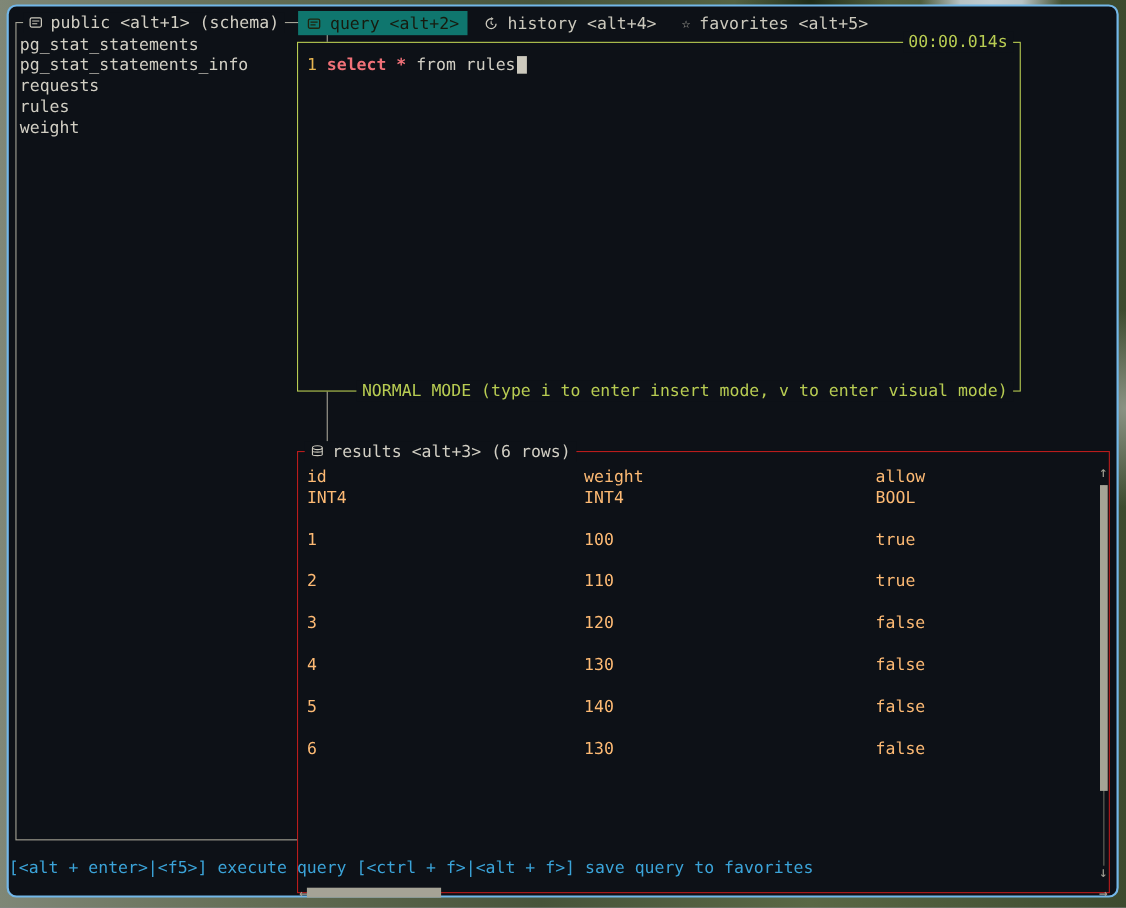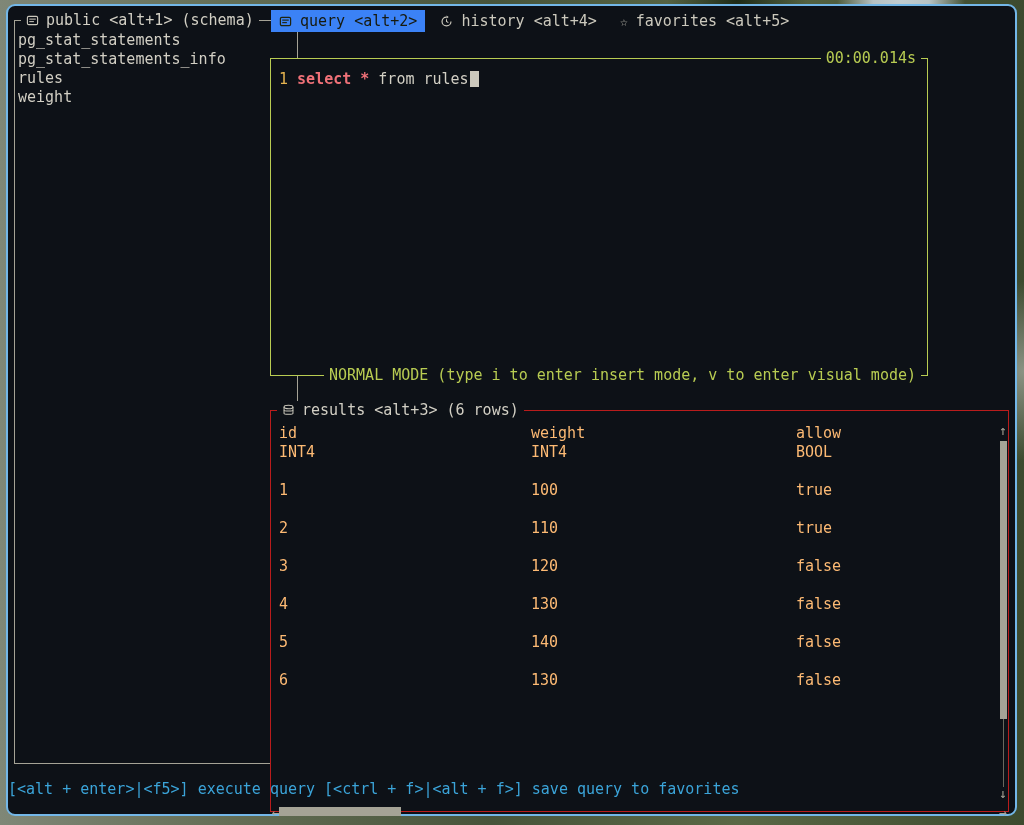--- a/index.html
+++ b/index.html
@@ -29,24 +29,24 @@
   .schema-list { list-style:none; padding-top:10px; }
   .schema-list li {
     font-size:15px; line-height:19px; height:19px; color:#d2cfc4;
     padding-left:3px; white-space:nowrap; overflow:hidden; cursor:default;
   }
   .schema-list li.selected { background:#ffffff; color:#0d1117; }
 
   
   .tabs { position:absolute; left:263px; top:3px; height:24px; display:flex; align-items:center; font-size:15px; }
   .tab { display:flex; align-items:center; gap:8px; padding:2px 8px; margin-right:7px; color:#ccc9bd; white-space:nowrap; cursor:default; }
-  .tab.active { background:#3b82f6; color:#171a0e; }
-
-  
-  .query-panel { left:262px; top:32px; width:658px; height:318px; border:1px solid #b8cc52;margin-top:20px; }
+  .tab.active { background:#0f766e; color:#171a0e; }
+
+  
+  .query-panel { left:262px; top:32px; width:658px; height:318px; border:1px solid #b8cc52; }
   .timer { position:absolute; top:-10px; right:6px; background:#0d1117; padding:0 5px; color:#b8cc52; font-size:15px; line-height:19px; }
   .status-line { position:absolute; bottom:-10px; right:6px; background:#0d1117; padding:0 5px; color:#b8cc52; font-size:15px; line-height:19px; white-space:nowrap; }
   .query-code { padding:11px 0 0 8px; font-size:15px; line-height:19px; color:#d2cfc4; white-space:nowrap; }
   .query-code .ln { color:#e6b450; }
   .query-code .kw { color:#f07178; font-weight:bold; }
   .cursor { display:inline-block; width:9px; height:16px; background:#ccc9bd; vertical-align:-3px; margin-left:1px; }
 
   
   .results-panel { left:262px; top:356px; width:739px; height:402px; border:1px solid #b91c1c;margin-top:48px; }
   .results-body { padding:13px 20px 0 8px; font-size:15px; line-height:19px; color:#fdba74; }
@@ -80,20 +80,21 @@
             <rect x="1.5" y="2.5" width="11" height="9" rx="1.5" fill="none" stroke="#ccc9bd" stroke-width="1.2"></rect>
             <line x1="3.5" y1="5.5" x2="10.5" y2="5.5" stroke="#ccc9bd" stroke-width="1.1"></line>
             <line x1="3.5" y1="8.2" x2="8.5" y2="8.2" stroke="#ccc9bd" stroke-width="1.1"></line>
           </svg>
       </span>
       <span>public &lt;alt+1&gt; (schema)</span>
     </div>
     <ul class="schema-list">
       <li>pg_stat_statements</li>
       <li>pg_stat_statements_info</li>
+      <li>requests</li>
       <li>rules</li>
       <li>weight</li>
     </ul>
   </div>
 
   <div class="tabs">
     <div class="tab active">
       <span class="icon">
         <svg width="13" height="13" viewBox="0 0 14 14">
             <rect x="1.5" y="2.5" width="11" height="9" rx="1.5" fill="none" stroke="#20240f" stroke-width="1.3"></rect>

